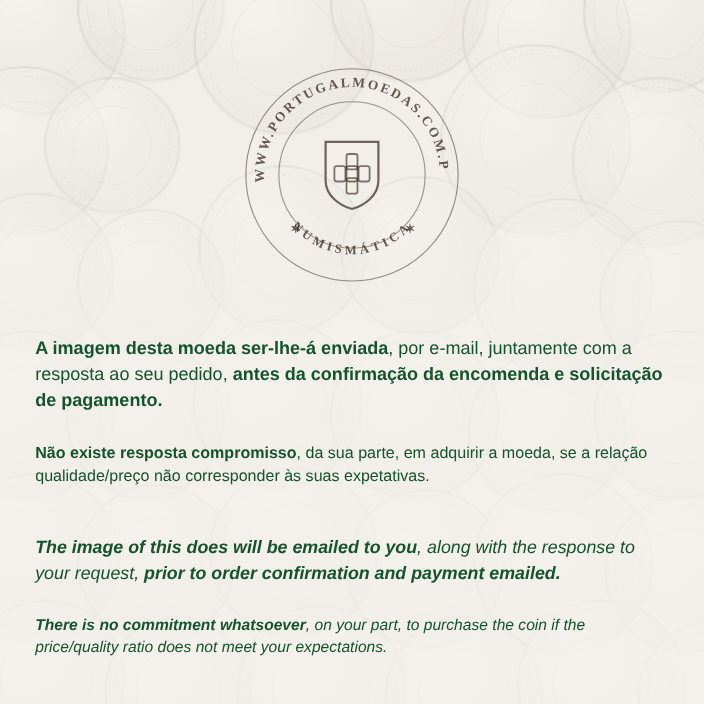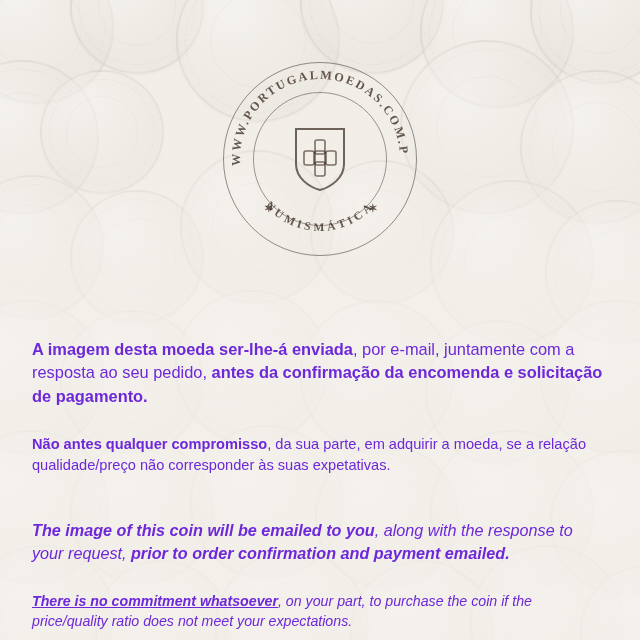--- a/index.html
+++ b/index.html
@@ -116,22 +116,21 @@
     letter-spacing: 3.4px;
     font-weight: 700;
   }
 
   
   .content {
     position: absolute;
     left: 32px;
     right: 32px;
     top: 306px;
-    color: #6d28d9;
-    margin-top: 32px;
+    color: #14532d;
   }
   .para {
     margin: 0 0 18px 0;
     line-height: 1.42;
   }
   .p1 {
     font-size: 16.4px;
     font-weight: 400;
     margin-bottom: 26px;
   }
@@ -151,21 +150,21 @@
     margin-bottom: 26px;
   }
   .p3 b { font-weight: 700; font-style: italic; }
 
   .p4 {
     font-size: 14.2px;
     font-style: italic;
     font-weight: 400;
     margin-bottom: 0;
   }
-  .p4 b { font-weight: 700; font-style: italic; text-decoration: underline; }
+  .p4 b { font-weight: 700; font-style: italic; }
 </style>
 </head>
 <body>
 
 <div class="page">
 
   <div class="bg-coins">
     <div class="coin" style="left:-40px;  top:-50px;  width:150px; height:150px;"></div>
     <div class="coin" style="left:70px;   top:-60px;  width:130px; height:130px;"></div>
     <div class="coin" style="left:176px;  top:-42px;  width:160px; height:160px;"></div>
@@ -237,20 +236,20 @@
         <rect x="33" y="25" width="10" height="14" rx="2" fill="none" stroke="rgba(60,45,35,0.66)" stroke-width="1.6"></rect>
         <rect x="22" y="25" width="10" height="14" rx="2" fill="none" stroke="rgba(60,45,35,0.66)" stroke-width="1.6"></rect>
       </svg>
     </div>
   </div>
 
   <div class="content">
 
     <p class="para p1"><b>A imagem desta moeda ser-lhe-á enviada</b><span>, por e-mail, juntamente com a resposta ao seu pedido, </span><b>antes da confirmação da encomenda e solicitação de pagamento.</b></p>
 
-    <p class="para p2"><b>Não antes qualquer compromisso</b><span>, da sua parte, em adquirir a moeda, se a relação qualidade/preço não corresponder às suas expetativas.</span></p>
-
-    <p class="para p3"><b>The image of this coin will be emailed to you</b><span>, along with the response to your request, </span><b>prior to order confirmation and payment emailed.</b></p>
+    <p class="para p2"><b>Não existe resposta compromisso</b><span>, da sua parte, em adquirir a moeda, se a relação qualidade/preço não corresponder às suas expetativas.</span></p>
+
+    <p class="para p3"><b>The image of this does will be emailed to you</b><span>, along with the response to your request, </span><b>prior to order confirmation and payment emailed.</b></p>
 
     <p class="para p4"><b>There is no commitment whatsoever</b><span>, on your part, to purchase the coin if the price/quality ratio does not meet your expectations.</span></p>
 
   </div>
 </div>
 
 </body></html>

